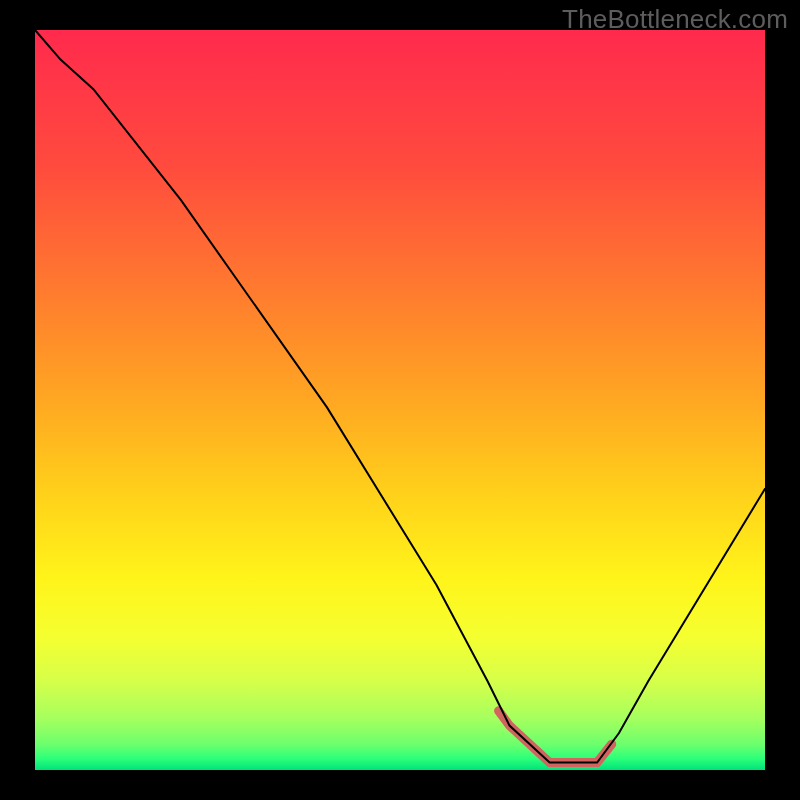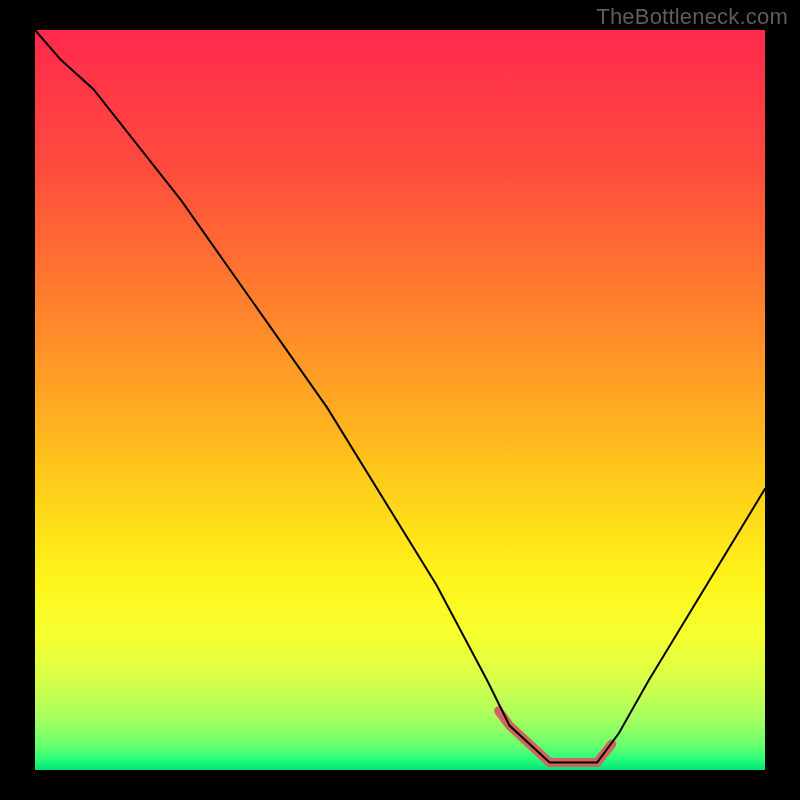--- a/index.html
+++ b/index.html
@@ -15,21 +15,21 @@
     position: relative;
     width: 800px;
     height: 800px;
     background: #000;
   }
   .watermark {
     position: absolute;
     top: 4px;
     right: 12px;
     color: #5d5d5d;
-    font-size: 22px;
+    font-size: 26px;
     font-weight: 400;
     letter-spacing: 0.2px;
     z-index: 20;
   }
   svg {
     position: absolute;
     top: 0;
     left: 0;
   }
 </style>

